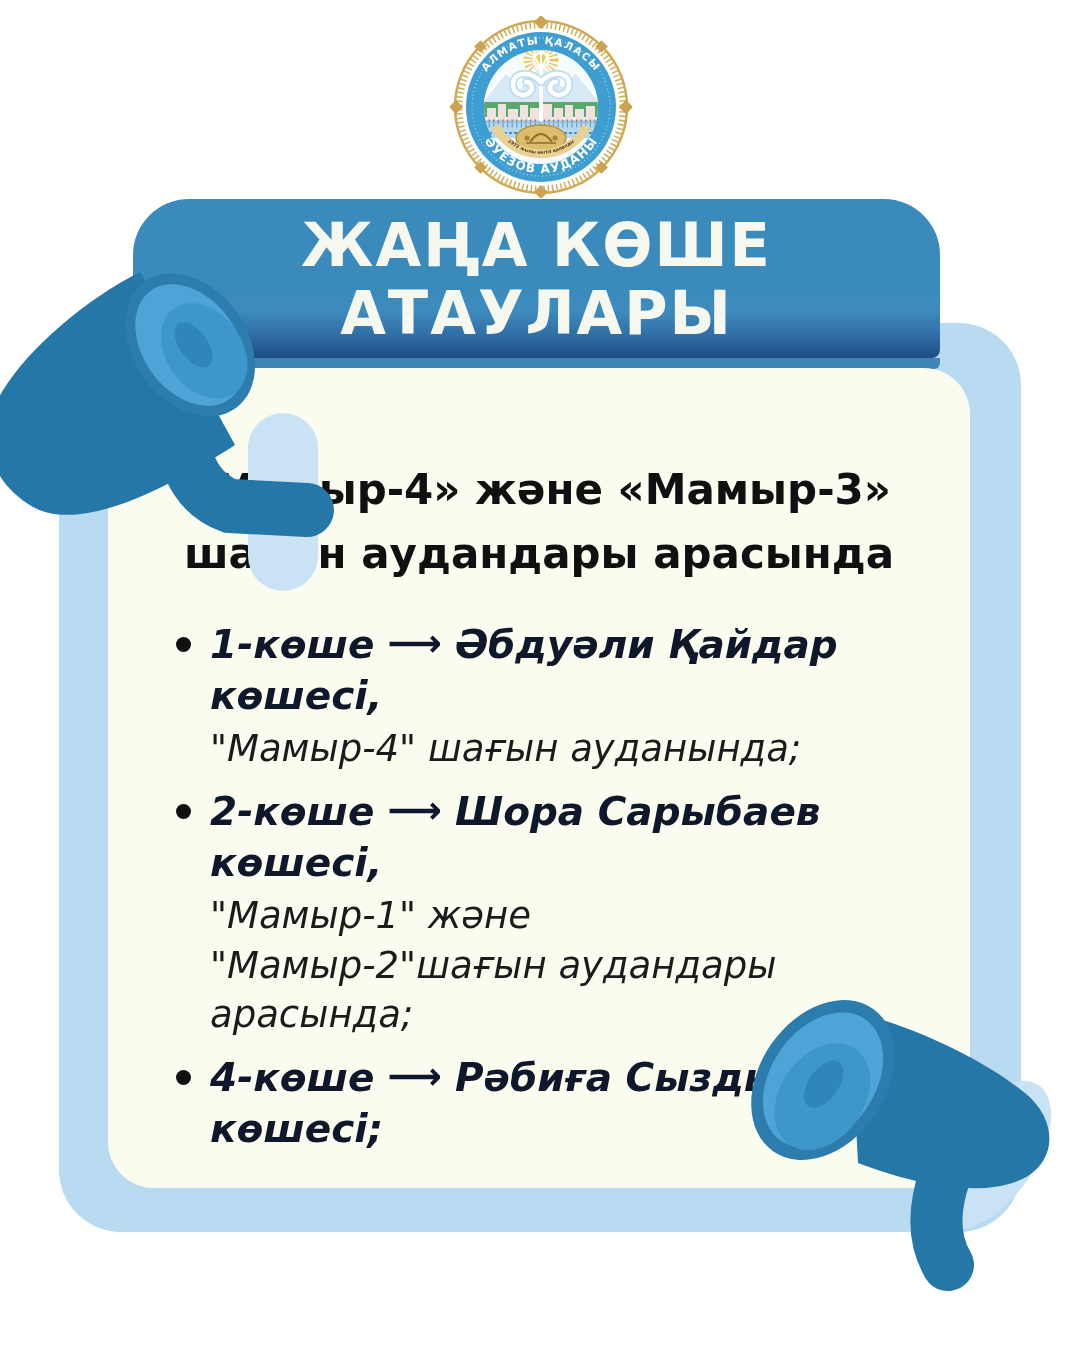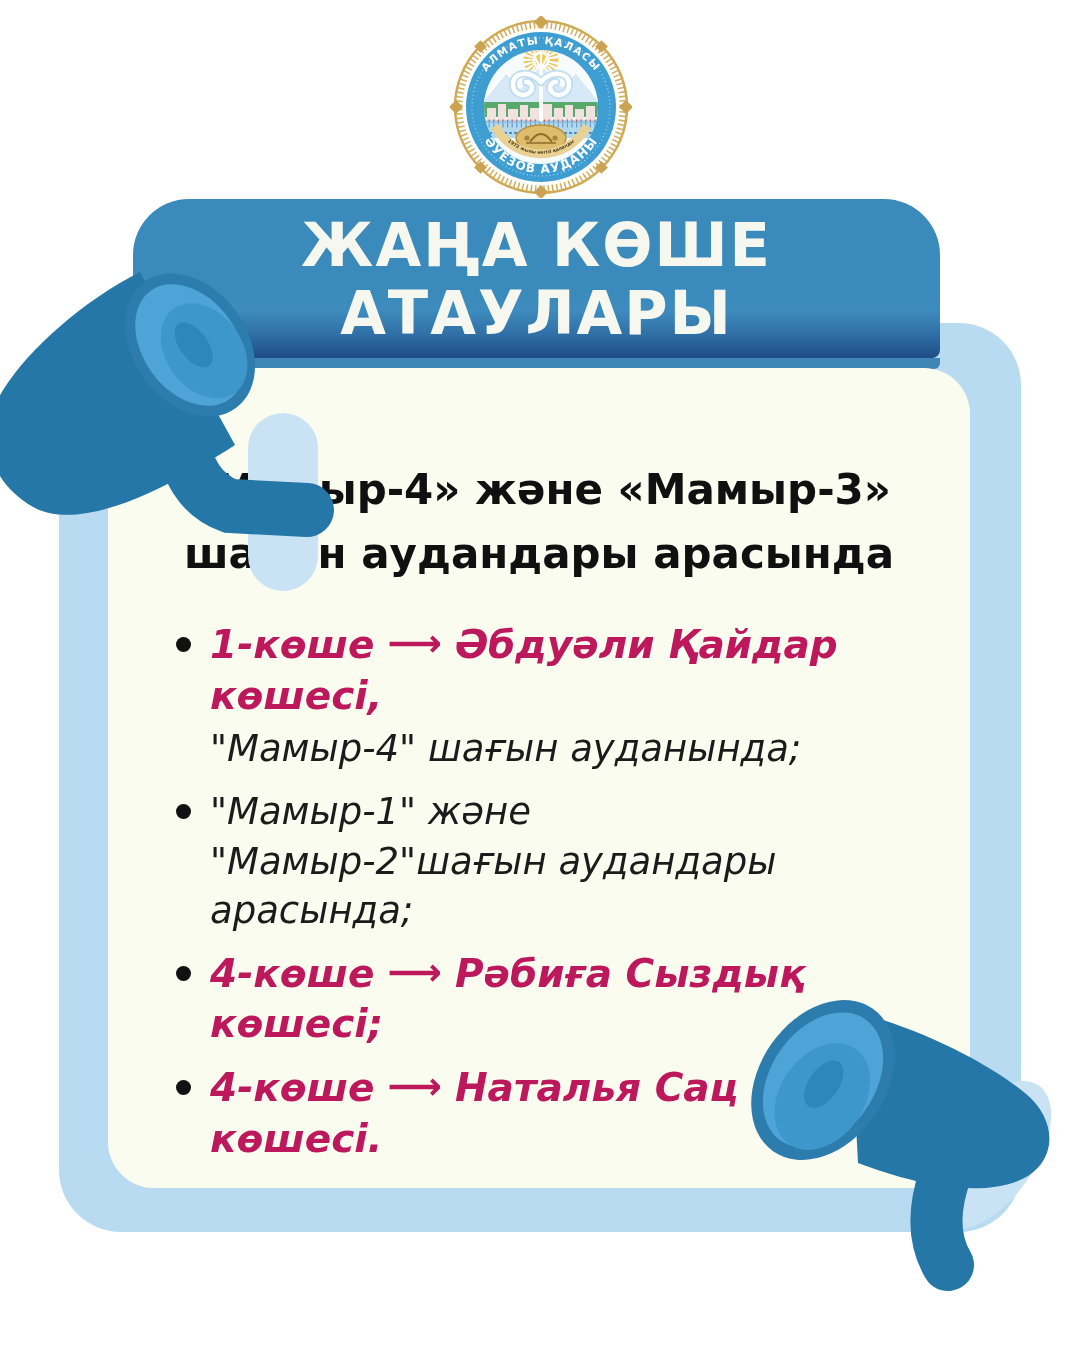--- a/index.html
+++ b/index.html
@@ -22,21 +22,21 @@
     color:#F6F8EF;font-weight:700;font-size:61px;line-height:68px;letter-spacing:2px;
     transform:scaleX(.97);}
   
   .subtitle{position:absolute;left:108px;top:458px;width:862px;z-index:4;
     text-align:center;color:#101010;font-weight:700;font-size:42px;line-height:1.52;}
   
   .list{position:absolute;left:176px;top:620px;width:748px;z-index:4;color:#111;}
   .item{position:relative;padding-left:34px;font-style:italic;margin-bottom:13px;}
   .item .dot{position:absolute;left:0;top:17px;width:15px;height:15px;border-radius:50%;
     background:#111;}
-  .item .main{font-size:39px;font-weight:700;line-height:1.3;color:#be185d;}
+  .item .main{font-size:39px;font-weight:700;line-height:1.3;color:#0f172a;}
   .item .arrow{display:inline-block;padding:0 13px;font-style:normal;font-weight:600;
     font-size:38px;position:relative;top:-2px;}
   .item .note{font-size:37px;font-weight:400;color:#1b1b1b;line-height:1.34;
     max-width:645px;margin-top:3px;}
   .item .note:empty{display:none;}
   
   .emblem{position:absolute;left:450px;top:16px;width:182px;height:182px;z-index:5;}
   .mega-tl{position:absolute;left:-15px;top:255px;width:365px;height:345px;z-index:6;}
   .mega-br{position:absolute;left:720px;top:985px;width:372px;height:312px;z-index:6;}
 </style>
@@ -65,34 +65,30 @@
   <div class="list">
 
     <div class="item">
       <span class="dot"></span>
       <div class="main"><span>1-көше</span><span class="arrow">⟶</span><span>Әбдуәли Қайдар көшесі,</span></div>
       <div class="note">"Мамыр-4" шағын ауданында;</div>
     </div>
 
     <div class="item">
       <span class="dot"></span>
+      <div class="main"><span>2-көше</span><span class="arrow">⟶</span><span>Шора Сарыбаев көшесі,</span></div>
       <div class="note">"Мамыр-1" және "Мамыр-2"шағын аудандары арасында;</div>
     </div>
 
     <div class="item">
       <span class="dot"></span>
       <div class="main"><span>4-көше</span><span class="arrow">⟶</span><span>Рәбиға Сыздық көшесі;</span></div>
 
     </div>
 
-    <div class="item">
-      <span class="dot"></span>
-      <div class="main"><span>4-көше</span><span class="arrow">⟶</span><span>Наталья Сац көшесі.</span></div>
-
-    </div>
 
   </div>
 
   <svg class="emblem" viewBox="0 0 182 182">
     <defs>
       <clipPath id="sceneClip">
           <circle cx="91" cy="91" r="57"></circle>
         </clipPath>
       <path id="arcTop" d="M 24,95 A 67 67 0 0 1 158,95" fill="none"></path>
       <path id="arcBottom" d="M 25,91 A 66 66 0 0 0 157,91" fill="none"></path>

